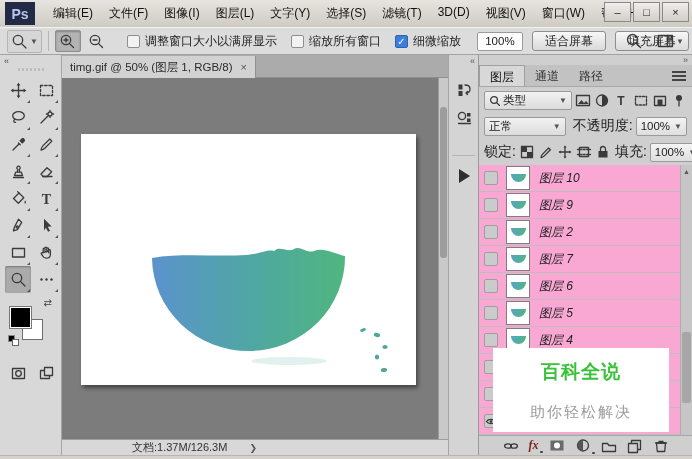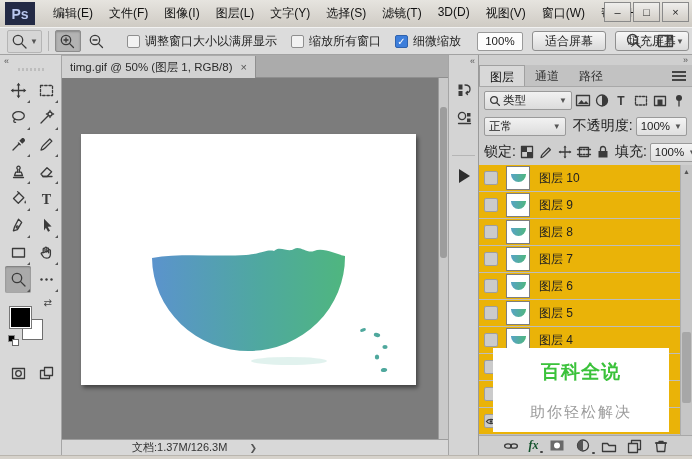--- a/index.html
+++ b/index.html
@@ -105,37 +105,37 @@
   .pn-menu div { height:2px; background:#444; margin-bottom:2px; }
   .pn-row { height:26px; display:flex; align-items:center; padding:0 5px; }
   .sel-box { height:19px; border:1px solid #9a9a9a; border-radius:2px; background:linear-gradient(#f2f2f2,#dcdcdc);
     display:flex; align-items:center; padding:0 4px; font-size:11.5px; position:relative; }
   .sel-box .chev { margin-left:auto; padding-left:6px; }
   .mini-ico { width:17px; height:16px; display:flex; align-items:center; justify-content:center; margin-left:3px; }
   .pn-label { font-size:14px; color:#222; white-space:nowrap; }
   .val-box { height:19px; border:1px solid #9a9a9a; border-radius:2px; background:linear-gradient(#f4f4f4,#dedede);
     display:flex; align-items:center; padding:0 4px; font-size:11.5px; margin-left:3px; }
 
-  .layerlist { flex:1; overflow:hidden; position:relative; background:#eab308; }
+  .layerlist { flex:1; overflow:hidden; position:relative; background:#f9a8d4;font-style:italic; }
   .layer-row { height:27px; display:flex; align-items:center; border-bottom:1px solid #bdbdbd; padding-left:5px; }
   .eye-box { width:14px; height:14px; border:1px solid #9e9e9e; background:#cbcbcb; border-radius:2px;
     display:flex; align-items:center; justify-content:center; }
   .layer-thumb { width:24px; height:24px; background:#fff; border:1px solid #7e7e7e; margin-left:8px;
     display:flex; align-items:center; justify-content:center; }
   .thumb-bowl { width:15px; height:8px; border-radius:0 0 8px 8px;
     background:linear-gradient(90deg,#58a3c6,#4fb67f); }
   .layer-name { margin-left:9px; font-size:12px; color:#222; }
   .list-scroll { position:absolute; right:0; top:0; bottom:0; width:12px; background:#c6c6c6; border-left:1px solid #adadad; }
   .list-scroll .up { height:12px; display:flex; align-items:center; justify-content:center; font-size:7px; color:#555; }
   .list-scroll .thumb { position:absolute; left:1px; right:1px; top:62%; height:26%; background:#a7a7a7; border-radius:2px; }
 
   .pn-bottom { height:20px; border-top:1px solid #a8a8a8; background:#cfcfcf; display:flex;
     align-items:center; justify-content:center; gap:10px; }
   .pb-ico { display:flex; align-items:center; justify-content:center; position:relative; }
-  .fx-text { font-style:italic; font-weight:bold; font-size:12px; color:#14532d; font-family:"Liberation Serif",serif; }
+  .fx-text { font-style:italic; font-weight:bold; font-size:12px; color:#7f1d1d; font-family:"Liberation Serif",serif; }
   .menudot { position:absolute; right:-4px; bottom:0; width:2.5px; height:2.5px; background:#444; border-radius:50%; }
 
   
   .watermark { position:absolute; left:493px; top:348px; width:176px; height:84px; background:#fff;
     display:flex; flex-direction:column; align-items:center; justify-content:center; z-index:50; }
   .wm-title { font-size:19px; font-weight:bold; letter-spacing:1px; }
   .wm-sub { font-size:15px; color:#9b9b9b; margin-top:18px; letter-spacing:2px; }
 
   .bottomframe { position:absolute; left:0; top:455px; width:692px; height:4px; background:#d6d2cb; border-top:1px solid #b9b5ae; }
 
@@ -575,21 +575,21 @@
               <span class="layer-thumb">
                 <span class="thumb-bowl"></span>
               </span>
               <span class="layer-name">图层 9</span>
             </div>
             <div class="layer-row">
               <span class="eye-box"></span>
               <span class="layer-thumb">
                 <span class="thumb-bowl"></span>
               </span>
-              <span class="layer-name">图层 8</span>
+              <span class="layer-name">图层 2</span>
             </div>
             <div class="layer-row">
               <span class="eye-box"></span>
               <span class="layer-thumb">
                 <span class="thumb-bowl"></span>
               </span>
               <span class="layer-name">图层 7</span>
             </div>
             <div class="layer-row">
               <span class="eye-box"></span>

